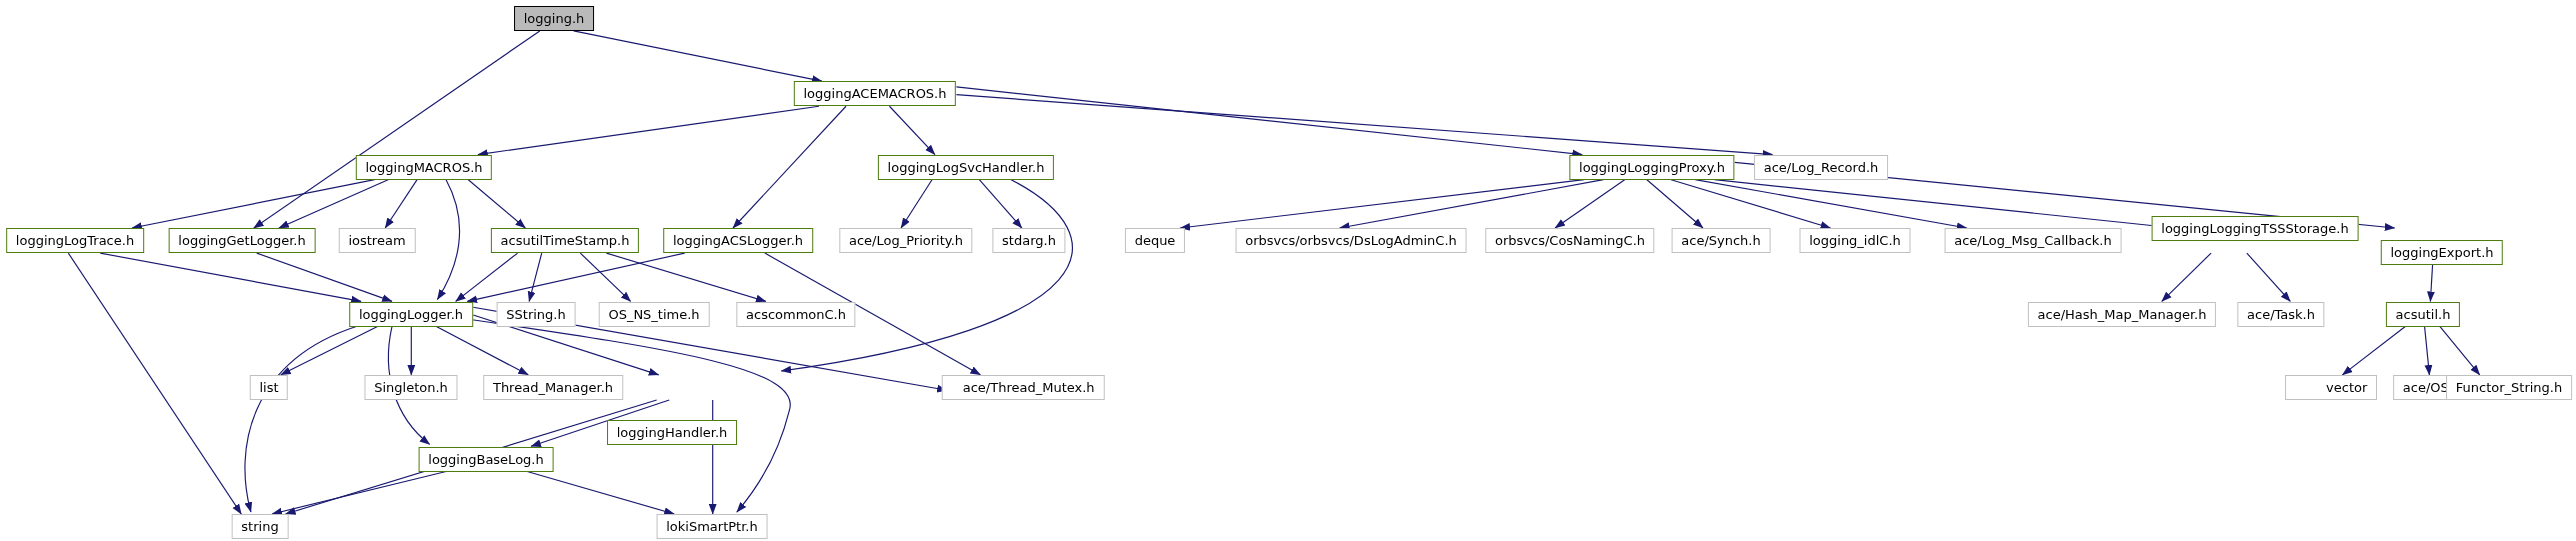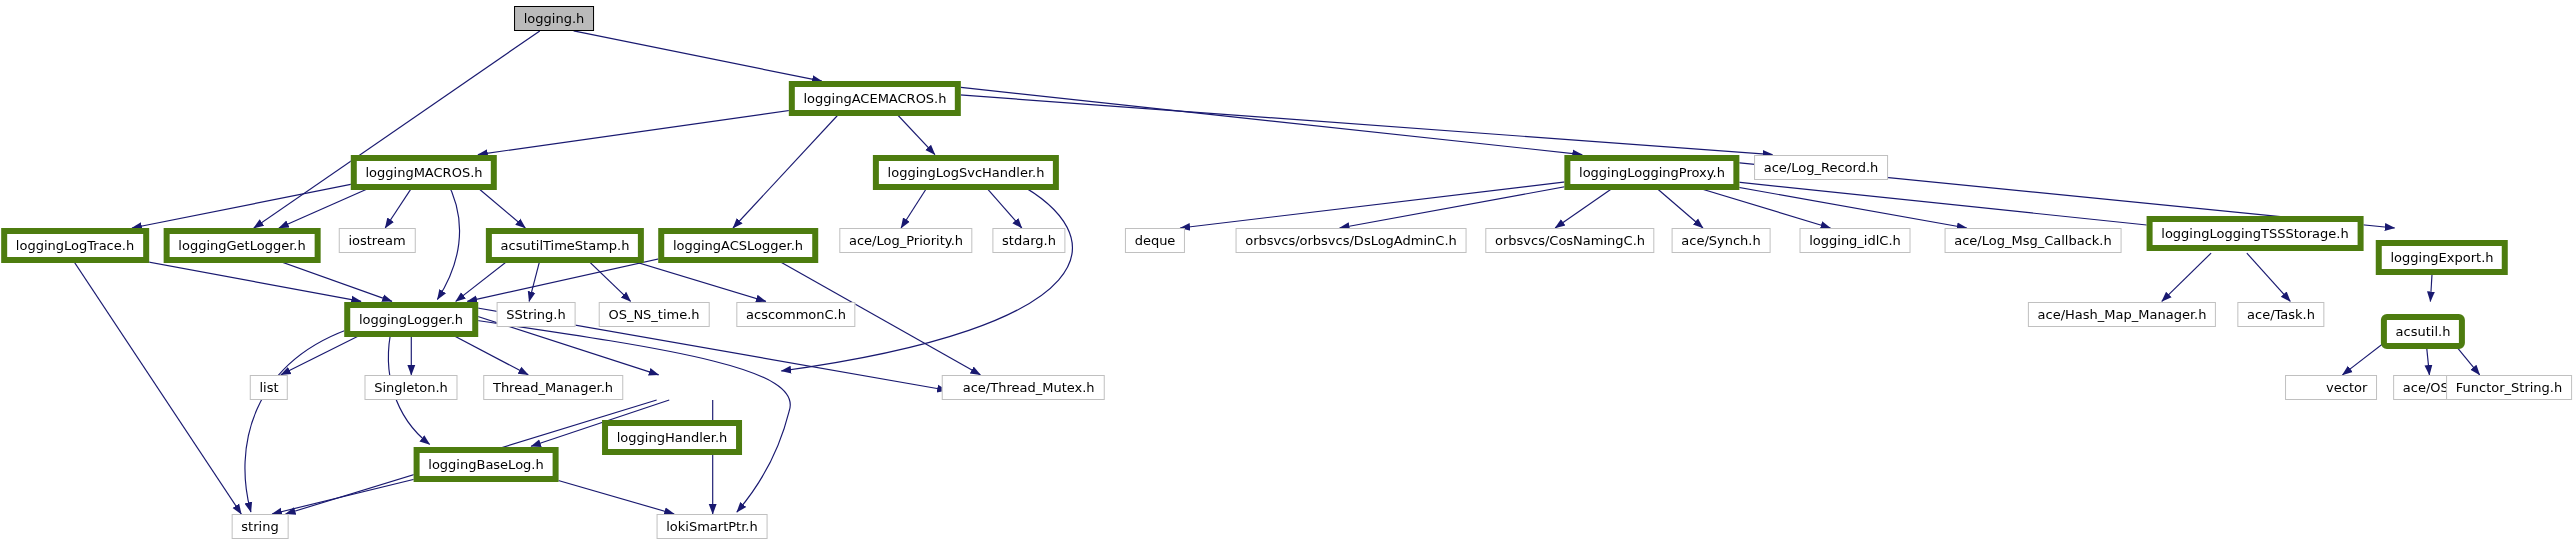--- a/index.html
+++ b/index.html
@@ -1,20 +1,20 @@
 <!DOCTYPE html>
 <html><head>
 <meta charset="utf-8">
 <style>
   html,body{margin:0;padding:0;background:#ffffff;}
   #canvas{position:relative;width:2576px;height:541px;background:#ffffff;overflow:hidden;
           font-family:"DejaVu Sans","Liberation Sans",sans-serif;}
   #edges{position:absolute;left:0;top:0;width:2576px;height:541px;pointer-events:none;}
   .node{position:absolute;transform:translateX(-50%);box-sizing:border-box;
-        background:#ffffff;border:6px solid #4d7c0f;color:#000000;
+        background:#ffffff;border:1px solid #4d7c0f;color:#000000;
         font-size:13px;line-height:15.5px;padding:3.9px 8.7px;white-space:nowrap;text-align:center;}
   .node.external{border:1px solid #c0c0c0;}
   .node.root{background:#bababa;border:1px solid #000000;}
 </style>
 </head>
 <body>
 
 <div id="canvas">
   <svg id="edges" xmlns="http://www.w3.org/2000/svg" viewBox="0 0 2665 560">
     <defs>
@@ -97,21 +97,21 @@
       <div class="node external" style="left: 1855px; top: 228px; text-align: right;">logging_idlC.h</div>
       <div class="node external" style="left: 2033px; top: 228px;">ace/Log_Msg_Callback.h</div>
       <div class="node internal" style="left: 2255px; top: 216px;">loggingLoggingTSSStorage.h</div>
       <div class="node internal" style="left: 2442px; top: 228px; margin-top: 12px;">loggingExport.h</div>
       <div class="node internal" style="left: 411px; top: 302px;">loggingLogger.h</div>
       <div class="node external" style="left: 536px; top: 302px;">SString.h</div>
       <div class="node external" style="left: 654px; top: 302px;">OS_NS_time.h</div>
       <div class="node external" style="left: 796px; top: 302px;">acscommonC.h</div>
       <div class="node external" style="left: 2122px; top: 302px;">ace/Hash_Map_Manager.h</div>
       <div class="node external" style="left: 2281px; top: 302px;">ace/Task.h</div>
-      <div class="node internal" style="left: 2423px; top: 314px; border-radius: 6px;">acsutil.h</div>
+      <div class="node internal" style="left: 2423px; top: 302px;">acsutil.h</div>
       <div class="node external" style="left: 269px; top: 375px;">list</div>
       <div class="node external" style="left: 411px; top: 375px;">Singleton.h</div>
       <div class="node external" style="left: 553px; top: 375px;">Thread_Manager.h</div>
       <div class="node internal" style="left: 672px; top: 375px; margin-top: 45px;">loggingHandler.h</div>
       <div class="node external" style="left: 1023px; top: 375px; padding-left: 20px;">ace/Thread_Mutex.h</div>
       <div class="node external" style="left: 2331px; top: 375px; padding-left: 40px;">vector</div>
       <div class="node external" style="left: 2432px; top: 375px;">ace/OS.h</div>
       <div class="node external" style="left: 2509px; top: 375px;">Functor_String.h</div>
       <div class="node internal" style="left: 486px; top: 447px;">loggingBaseLog.h</div>
       <div class="node external" style="left: 260px; top: 514px;">string</div>

